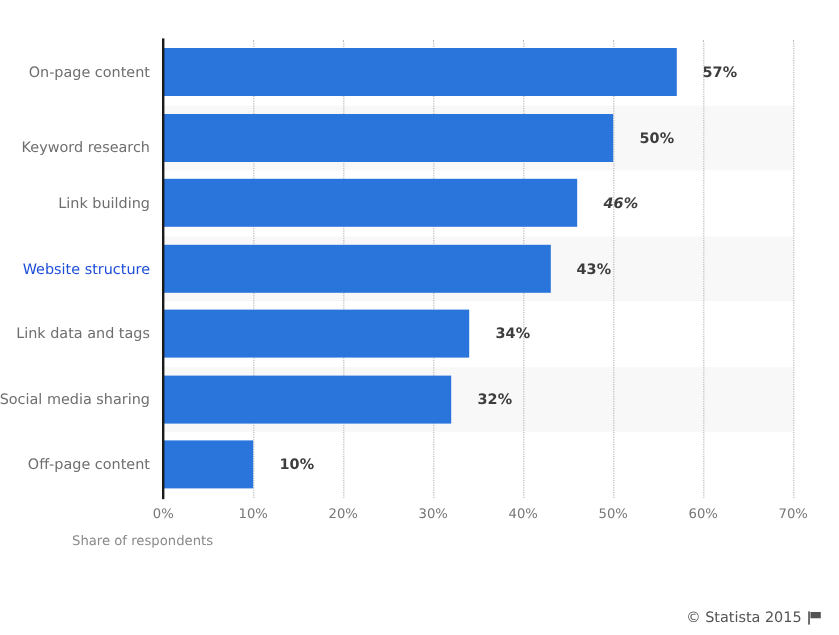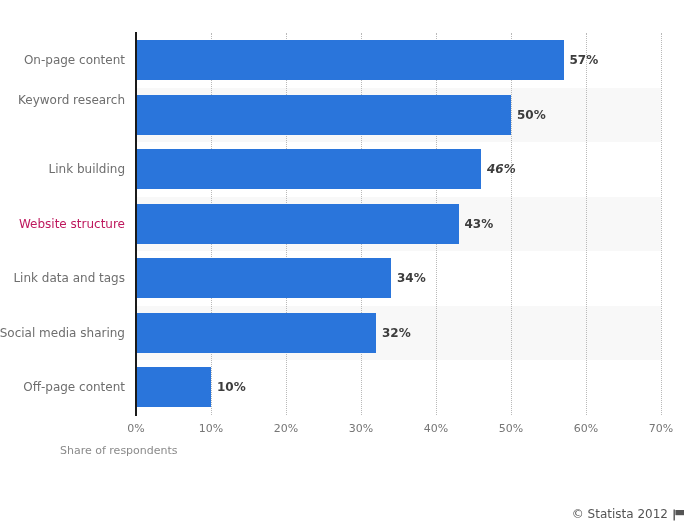--- a/index.html
+++ b/index.html
@@ -76,21 +76,21 @@
   }
   .bar-value {
     position: absolute;
     top: 7px;
     height: 40px;
     line-height: 40px;
     font-size: 12px;
     font-weight: bold;
     color: #3d3d3d;
     white-space: nowrap;
-    padding-left: 6px;
+    padding-left: 22px;
   }
 
   
   .cat-label {
     position: absolute;
     right: 574px;       
     height: 54.571px;
     line-height: 54.571px;
     font-size: 12px;
     color: #6e6e6e;
@@ -187,23 +187,23 @@
           <div class="bar" style="width: 75px; background: rgb(42, 117, 219);"></div>
           <div class="bar-value" style="left: 75px; color: rgb(61, 61, 61);">10%</div>
         </div>
       </div>
   </div>
 
   <div class="yaxis"></div>
 
   <div id="cat-labels">
       <div class="cat-label" style="top: 33px; color: rgb(110, 110, 110);">On-page content</div>
-      <div class="cat-label" style="top: 73px; color: rgb(110, 110, 110);">Keyword research</div>
+      <div class="cat-label" style="top: 96px; color: rgb(110, 110, 110);">Keyword research</div>
       <div class="cat-label" style="top: 142.143px; color: rgb(110, 110, 110);">Link building</div>
-      <div class="cat-label" style="top: 196.714px; color: #be185d;">Website structure</div>
+      <div class="cat-label" style="top: 196.714px; color: #1d4ed8;">Website structure</div>
       <div class="cat-label" style="top: 251.286px; color: rgb(110, 110, 110);">Link data and tags</div>
       <div class="cat-label" style="top: 305.857px; color: rgb(110, 110, 110);">Social media sharing</div>
       <div class="cat-label" style="top: 360.429px; color: rgb(110, 110, 110);">Off-page content</div>
     </div>
 
   <div id="xticks">
       <div class="xtick" style="left: 136px;">0%</div>
       <div class="xtick" style="left: 211px;">10%</div>
       <div class="xtick" style="left: 286px;">20%</div>
       <div class="xtick" style="left: 361px;">30%</div>
@@ -211,21 +211,21 @@
       <div class="xtick" style="left: 511px;">50%</div>
       <div class="xtick" style="left: 586px;">60%</div>
       <div class="xtick" style="left: 661px;">70%</div>
     </div>
 
   <div class="xaxis-title">
     <span>Share of respondents</span>
   </div>
 
   <div class="footer">
-    <span>© Statista 2012</span>
+    <span>© Statista 2015</span>
     <span class="flag-icon">
       <svg width="12" height="12" viewBox="0 0 12 12">
         <rect x="0.5" y="0.5" width="1.4" height="11" fill="#545454"></rect>
         <path d="M2.4 1 L11 1 L11 6.2 L2.4 6.2 Z" fill="#545454"></path>
       </svg>
     </span>
   </div>
 
 </div>
 

